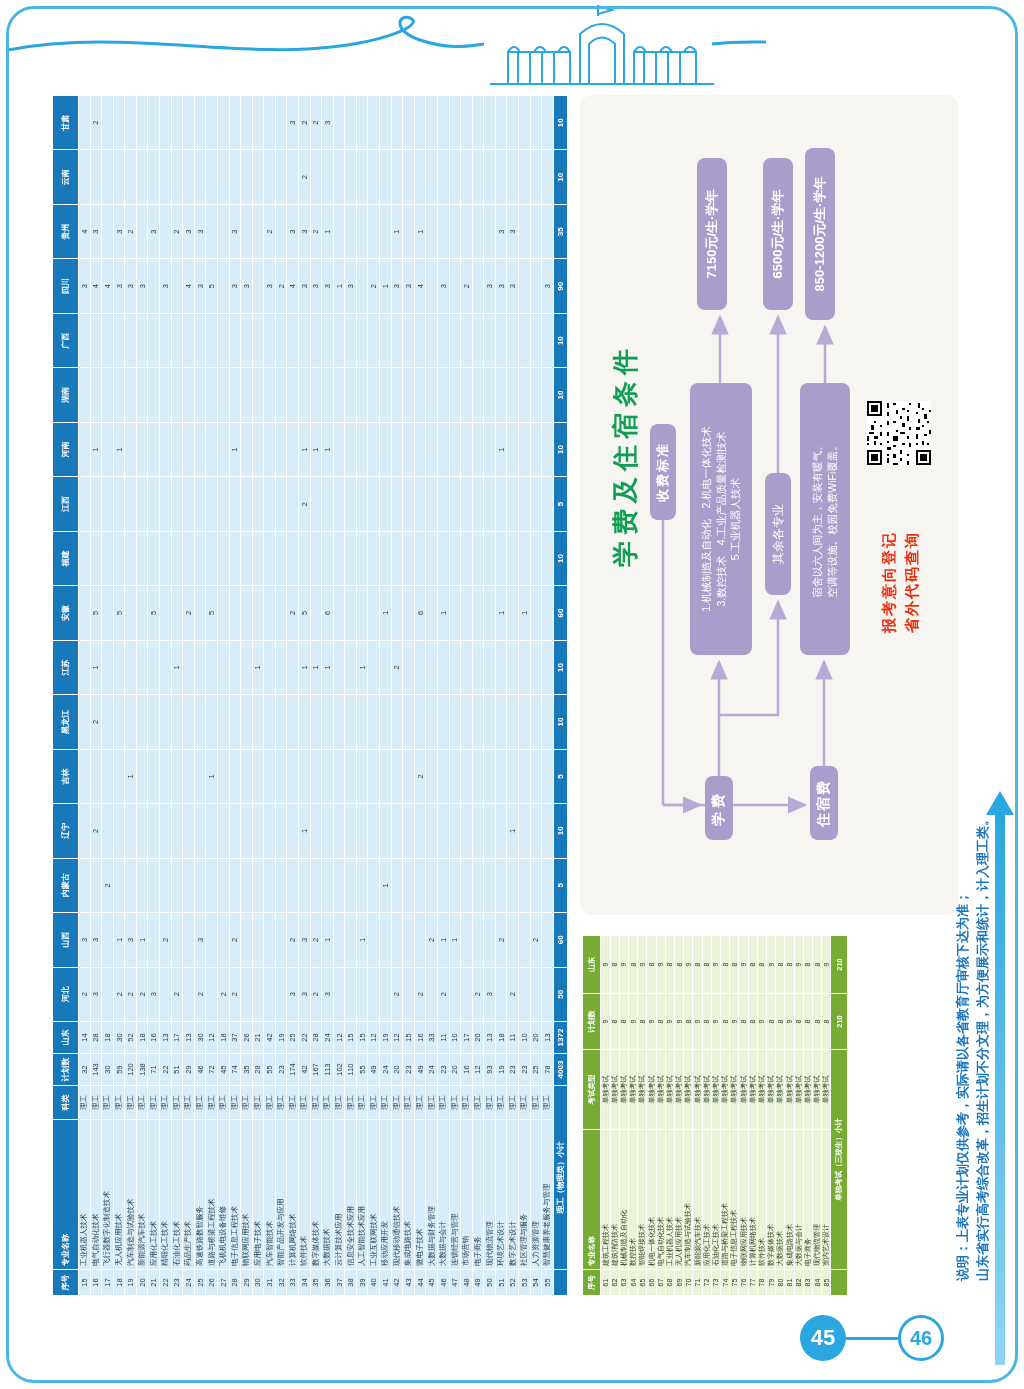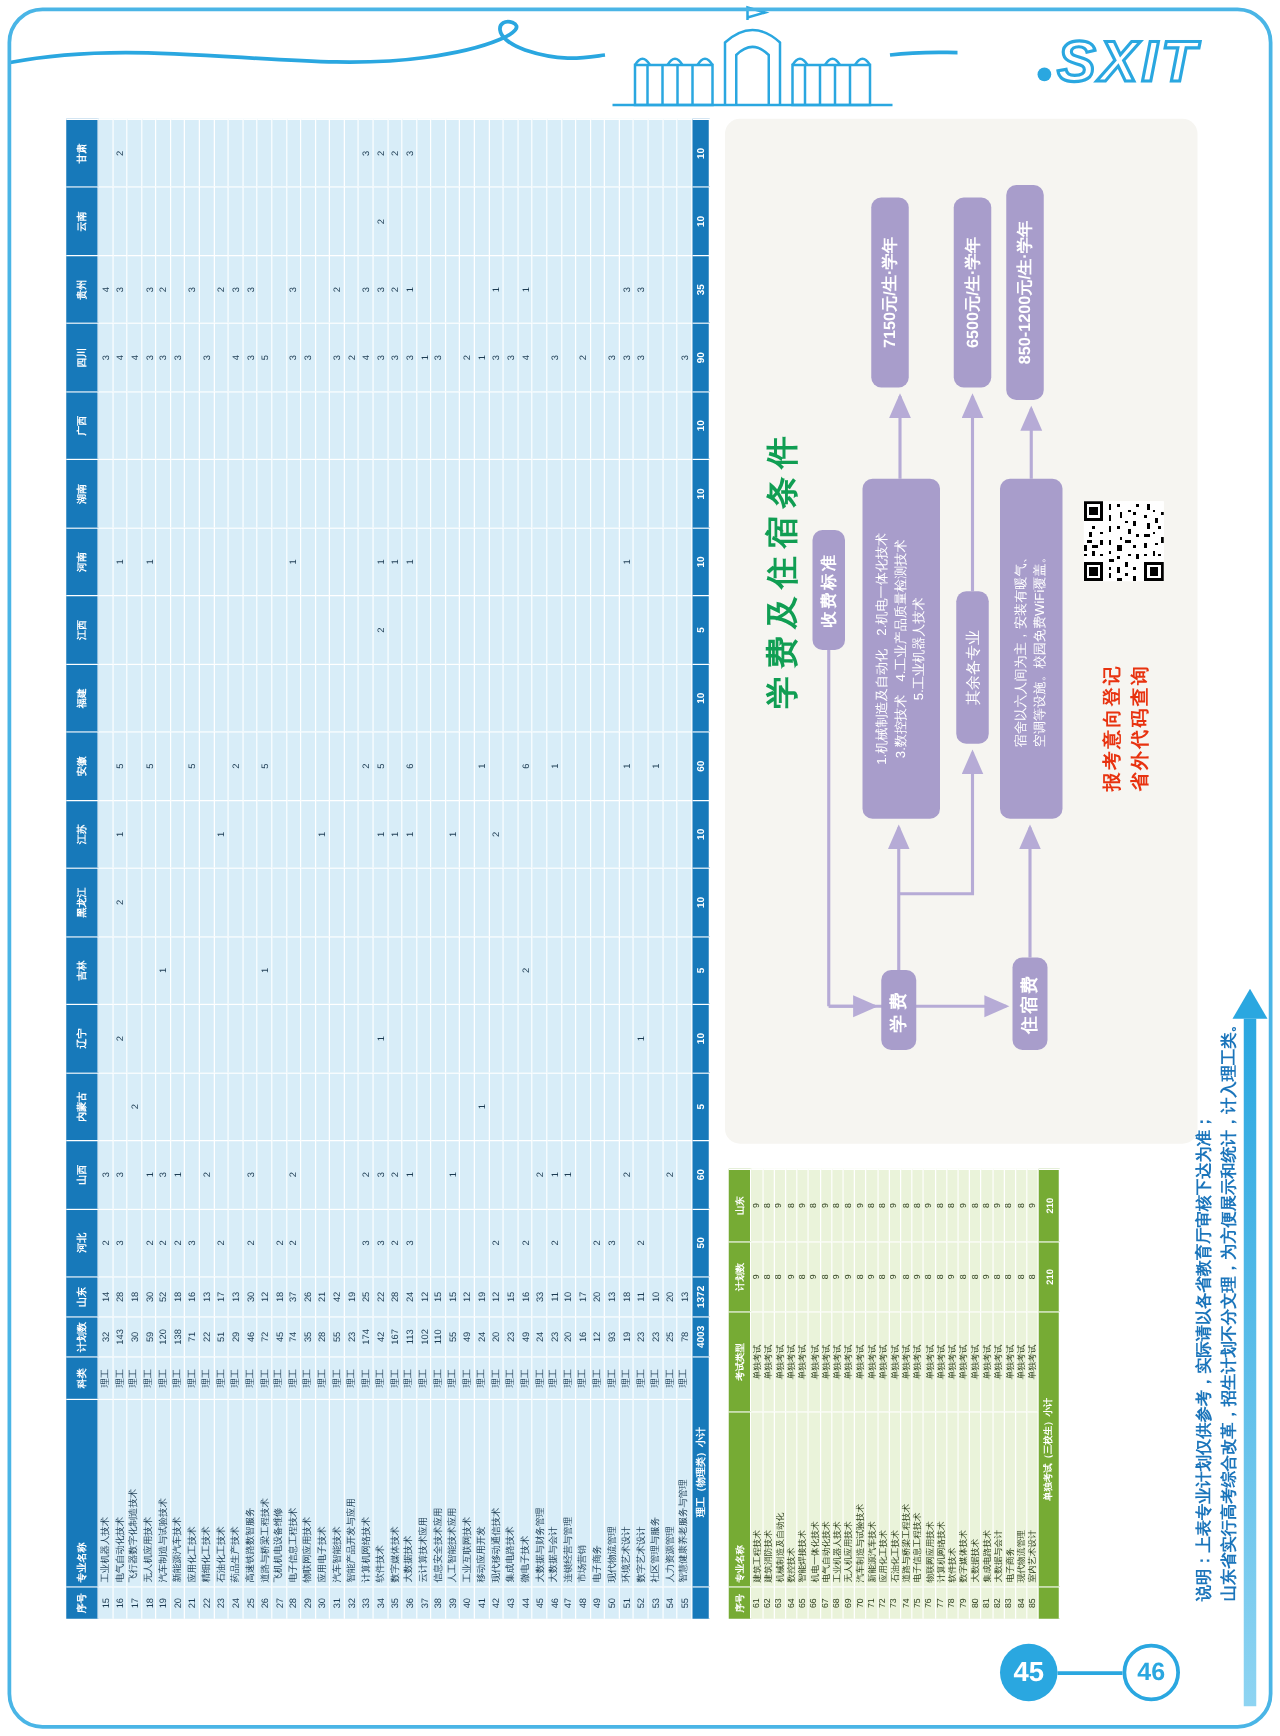--- a/index.html
+++ b/index.html
@@ -102,21 +102,20 @@
       <path d="M103,80 V40 Q116,27 129,40 V80"></path>
       <path d="M112,12 V2 L126,6 L112,10"></path>
       <rect x="22" y="48" width="62" height="32"></rect>
       <rect x="148" y="48" width="62" height="32"></rect>
       <path d="M32,48 V80 M44,48 V80 M56,48 V80 M68,48 V80"></path>
       <path d="M158,48 V80 M170,48 V80 M182,48 V80 M194,48 V80"></path>
       <path d="M22,48 Q28,38 34,48 M48,48 Q54,38 60,48 M72,48 Q78,38 84,48"></path>
       <path d="M148,48 Q154,38 160,48 M174,48 Q180,38 186,48 M198,48 Q204,38 210,48"></path>
     </g>
   </svg>
-  <div class="logo"><span class="dot"></span><span>SXIT</span></div>
 </div>
 
 <div class="rotated">
 
   <div class="btable" id="blue-table">
       <div class="trow hrow">
         <div class="tc c-no hcell">序号</div>
         <div class="tc c-major hcell">专业名称</div>
         <div class="tc c-cat hcell">科类</div>
         <div class="tc c-plan hcell">计划数</div>

